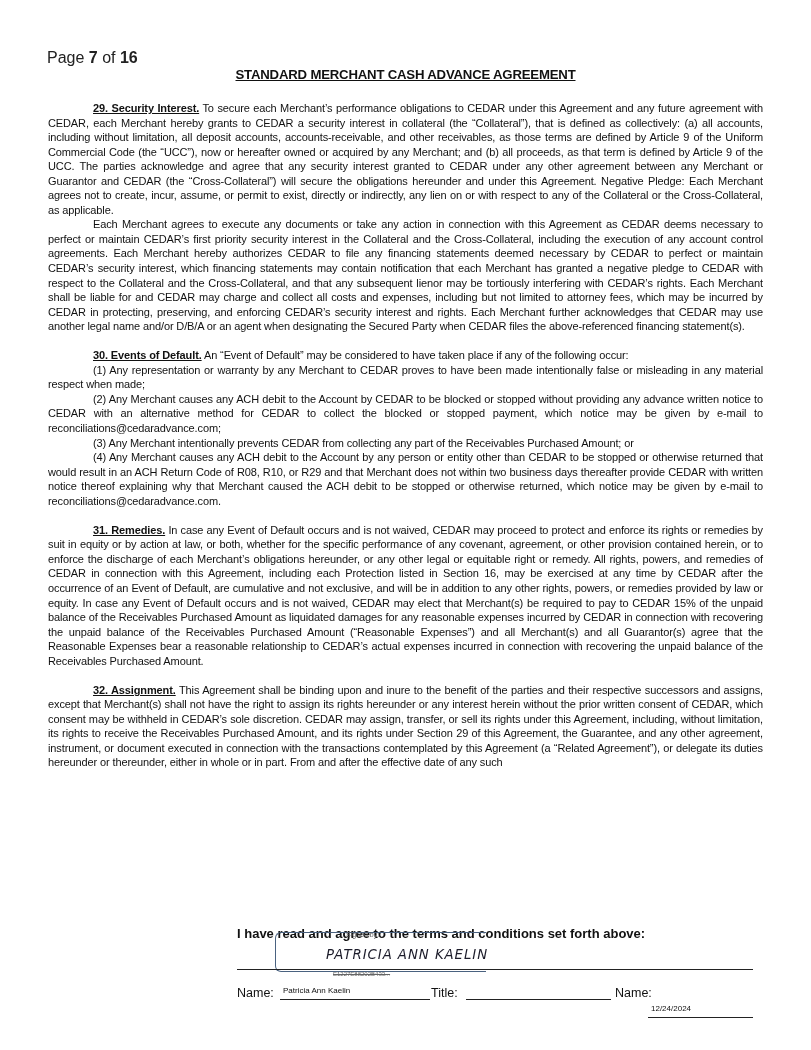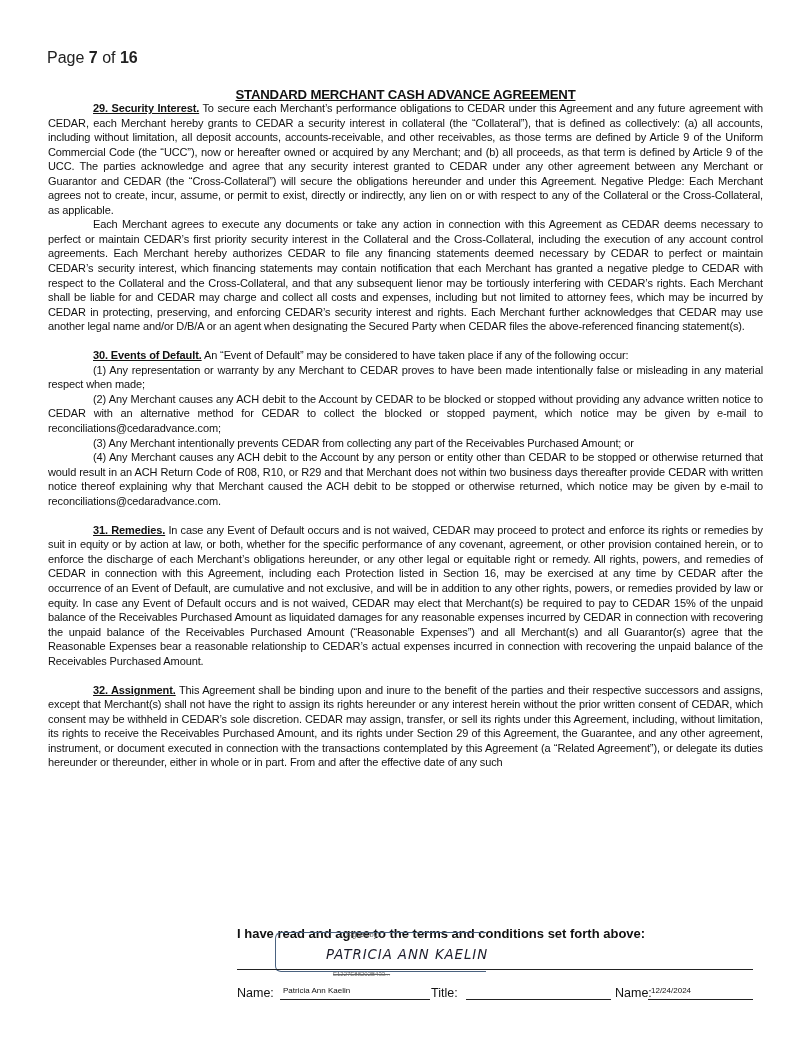--- a/index.html
+++ b/index.html
@@ -1,19 +1,19 @@
 <!DOCTYPE html>
 <html><head>
 <meta charset="utf-8">
 <style>
   html, body { margin: 0; padding: 0; background: #ffffff; }
   body { width: 811px; height: 1050px; position: relative; overflow: hidden; color: #111; }
   .page-num { position: absolute; left: 47px; top: 49px; font-family: "Liberation Sans", sans-serif; font-size: 16px; color: #222; }
   .page-num b { font-weight: bold; }
-  .doc-title { position: absolute; left: 0; width: 811px; top: 67px; text-align: center; font-family: "Liberation Sans", sans-serif; font-size: 13.2px; font-weight: bold; text-decoration: underline; letter-spacing: -0.2px; margin-top: 20px; }
+  .doc-title { position: absolute; left: 0; width: 811px; top: 67px; text-align: center; font-family: "Liberation Sans", sans-serif; font-size: 13.2px; font-weight: bold; text-decoration: underline; letter-spacing: -0.2px; }
   .body-text { position: absolute; left: 48px; width: 715px; top: 101px; font-family: "Liberation Sans", sans-serif; font-size: 11px; line-height: 14.55px; text-align: justify; letter-spacing: -0.12px; }
   .body-text p { margin: 0; }
   .indent { text-indent: 45px; }
   .sec-gap { height: 14.5px; }
   .sec-head { font-weight: bold; text-decoration: underline; }
   .sig-block { position: absolute; left: 237px; top: 926px; width: 520px; font-family: "Liberation Sans", sans-serif; }
   .agree { font-size: 13px; font-weight: bold; position: absolute; left: 0; top: 0; white-space: nowrap; }
   .sig-box { position: absolute; left: 38px; top: 6px; width: 210px; height: 38px; border-left: 1.3px solid #4a6280; border-top: 1.3px solid #4a6280; border-bottom: 1.3px solid #4a6280; border-radius: 6px 0 0 6px; }
   .sig-label { position: absolute; left: 70px; top: -2px; font-size: 7px; color: #555; }
   .sig-hand { position: absolute; left: 50px; top: 13px; font-family: "DejaVu Sans", sans-serif; font-size: 14px; letter-spacing: 1px; font-style: italic; color: #1c1c2a; transform: scaleX(0.95); transform-origin: left; white-space: nowrap; }
@@ -52,15 +52,15 @@
     <span class="sig-hand">PATRICIA ANN KAELIN</span>
     <span class="sig-id">E1227E88202B433...</span>
   </div>
   <div class="sig-line"></div>
   <div class="row2">
     <span class="lbl" style="left:0;">Name:</span>
     <span class="fill" style="left:43px;width:150px;">Patricia Ann Kaelin</span>
     <span class="lbl" style="left:194px;">Title:</span>
     <span class="fill" style="left:229px;width:145px;"></span>
     <span class="lbl" style="left:378px;">Name:</span>
-    <span class="fill" style="left:411px;width:105px;">12/24/2024</span>
+    <span class="fill" style="left:411px;width:105px;margin-top:18px;">12/24/2024</span>
   </div>
 </div>
 
 </body></html>

